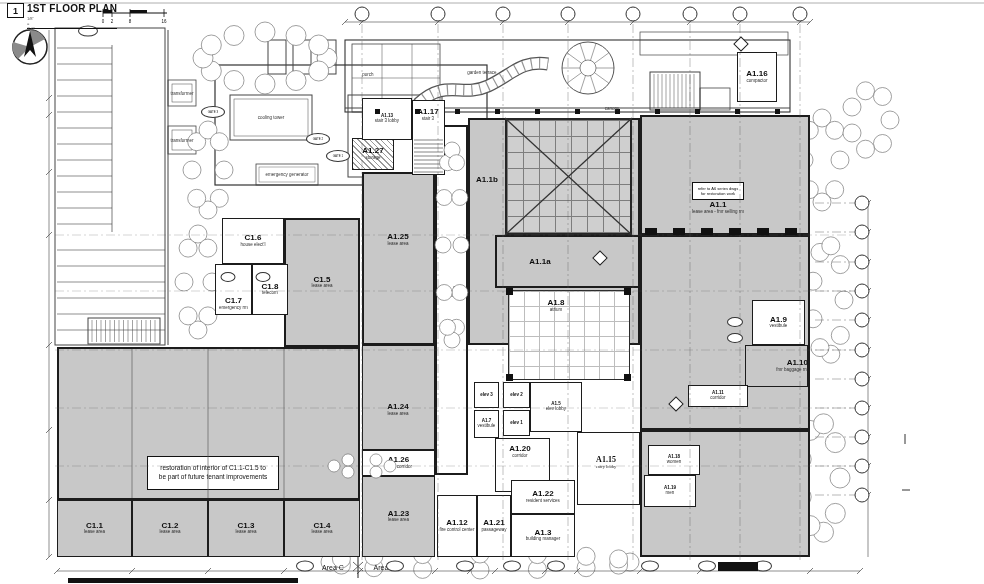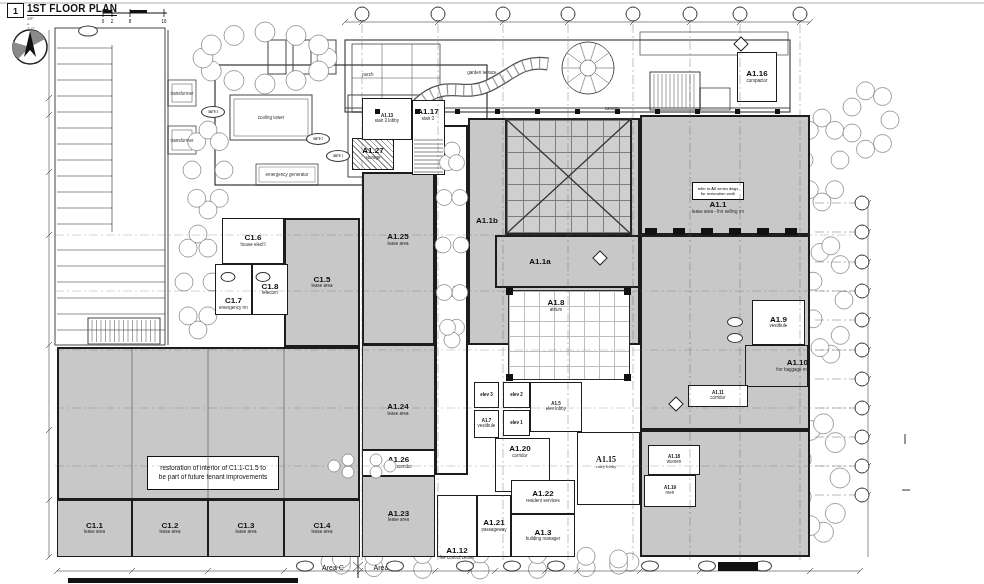--- a/index.html
+++ b/index.html
@@ -25,21 +25,21 @@
   .tagoval{position:absolute;border:1px solid #333;border-radius:50%;background:#fff;transform:translate(-50%,-50%);
            display:flex;align-items:center;justify-content:center;font-size:3px;color:#222;}
   .notebox{position:absolute;border:1px solid #111;background:#fff;display:flex;flex-direction:column;
            align-items:center;justify-content:center;text-align:center;z-index:3;box-sizing:border-box;}
   #note-restoration{left:147px;top:456px;width:132px;height:34px;font-size:6.5px;line-height:1.35;}
   #note-a11{left:692px;top:182px;width:52px;height:18px;font-size:4px;line-height:1.3;}
   #titleblock{position:absolute;left:0;top:0;z-index:6;}
   #title-num{position:absolute;left:7px;top:3px;width:15px;height:13px;border:1.5px solid #111;
              font-size:9px;font-weight:bold;display:flex;align-items:center;justify-content:center;background:#fff;}
   #title-text{position:absolute;left:27px;top:3px;font-size:10px;font-weight:bold;letter-spacing:.3px;
-              border-bottom:1.2px solid #111;padding-bottom:1px;white-space:nowrap;}
+              border-bottom:1.2px solid #111;padding-bottom:14px;white-space:nowrap;}
   #scale-note{position:absolute;left:27px;top:16px;font-size:4px;color:#555;}
   .blackbox{position:absolute;background:#111;z-index:5;}
 </style>
 </head>
 <body>
 
 <div id="sheet">
 
   <div id="titleblock">
     <div id="title-num">1</div>
@@ -346,21 +346,21 @@
       <div class="room-label" style="left: 451px; top: 292px; width: 40px;">
         <div class="room-id">A1.27</div>
         <div class="room-sub">corridor</div>
       </div>
       <div class="room hatch" style="left: 352px; top: 138px; width: 42px; height: 32px;"></div>
       <div class="room-label" style="left: 373px; top: 154px; width: 42px;">
         <div class="room-id">A1.27</div>
         <div class="room-sub">storage</div>
       </div>
       <div class="room gray" style="left: 468px; top: 118px; width: 172px; height: 227px; border-width: 2px;"></div>
-      <div class="room-label" style="left: 487px; top: 180px; width: 172px; margin-top: 41px;">
+      <div class="room-label" style="left: 487px; top: 180px; width: 172px;">
         <div class="room-id">A1.1b</div>
       </div>
       <div class="room skylight" style="left: 505px; top: 118px; width: 127px; height: 117px;"></div>
       <div class="room gray" style="left: 495px; top: 235px; width: 145px; height: 53px; border-width: 2px;"></div>
       <div class="room-label" style="left: 540px; top: 262px; width: 145px;">
         <div class="room-id">A1.1a</div>
       </div>
       <div class="room grid" style="left: 508px; top: 290px; width: 122px; height: 90px;"></div>
       <div class="room-label" style="left: 556px; top: 306px; width: 122px;">
         <div class="room-id">A1.8</div>
@@ -428,21 +428,21 @@
       <div class="room-label" style="left: 520px; top: 452px; width: 55px;">
         <div class="room-id">A1.20</div>
         <div class="room-sub">corridor</div>
       </div>
       <div class="room white" style="left: 577px; top: 432px; width: 63px; height: 73px; border-width: 1.5px;"></div>
       <div class="room-label" style="left: 606px; top: 463px; width: 63px; font-family: Liberation Serif, serif;">
         <div class="room-id">A1.15</div>
         <div class="room-sub">entry lobby</div>
       </div>
       <div class="room white" style="left: 437px; top: 495px; width: 40px; height: 62px; border-width: 1.5px;"></div>
-      <div class="room-label" style="left: 457px; top: 554px; width: 52px;">
+      <div class="room-label" style="left: 457px; top: 526px; width: 52px;">
         <div class="room-id">A1.12</div>
         <div class="room-sub">fire control center</div>
       </div>
       <div class="room white" style="left: 477px; top: 495px; width: 34px; height: 62px; border-width: 1.5px;"></div>
       <div class="room-label" style="left: 494px; top: 526px; width: 40px;">
         <div class="room-id">A1.21</div>
         <div class="room-sub">passageway</div>
       </div>
       <div class="room white" style="left: 511px; top: 480px; width: 64px; height: 34px; border-width: 1.5px;"></div>
       <div class="room-label" style="left: 543px; top: 497px; width: 44px;">

